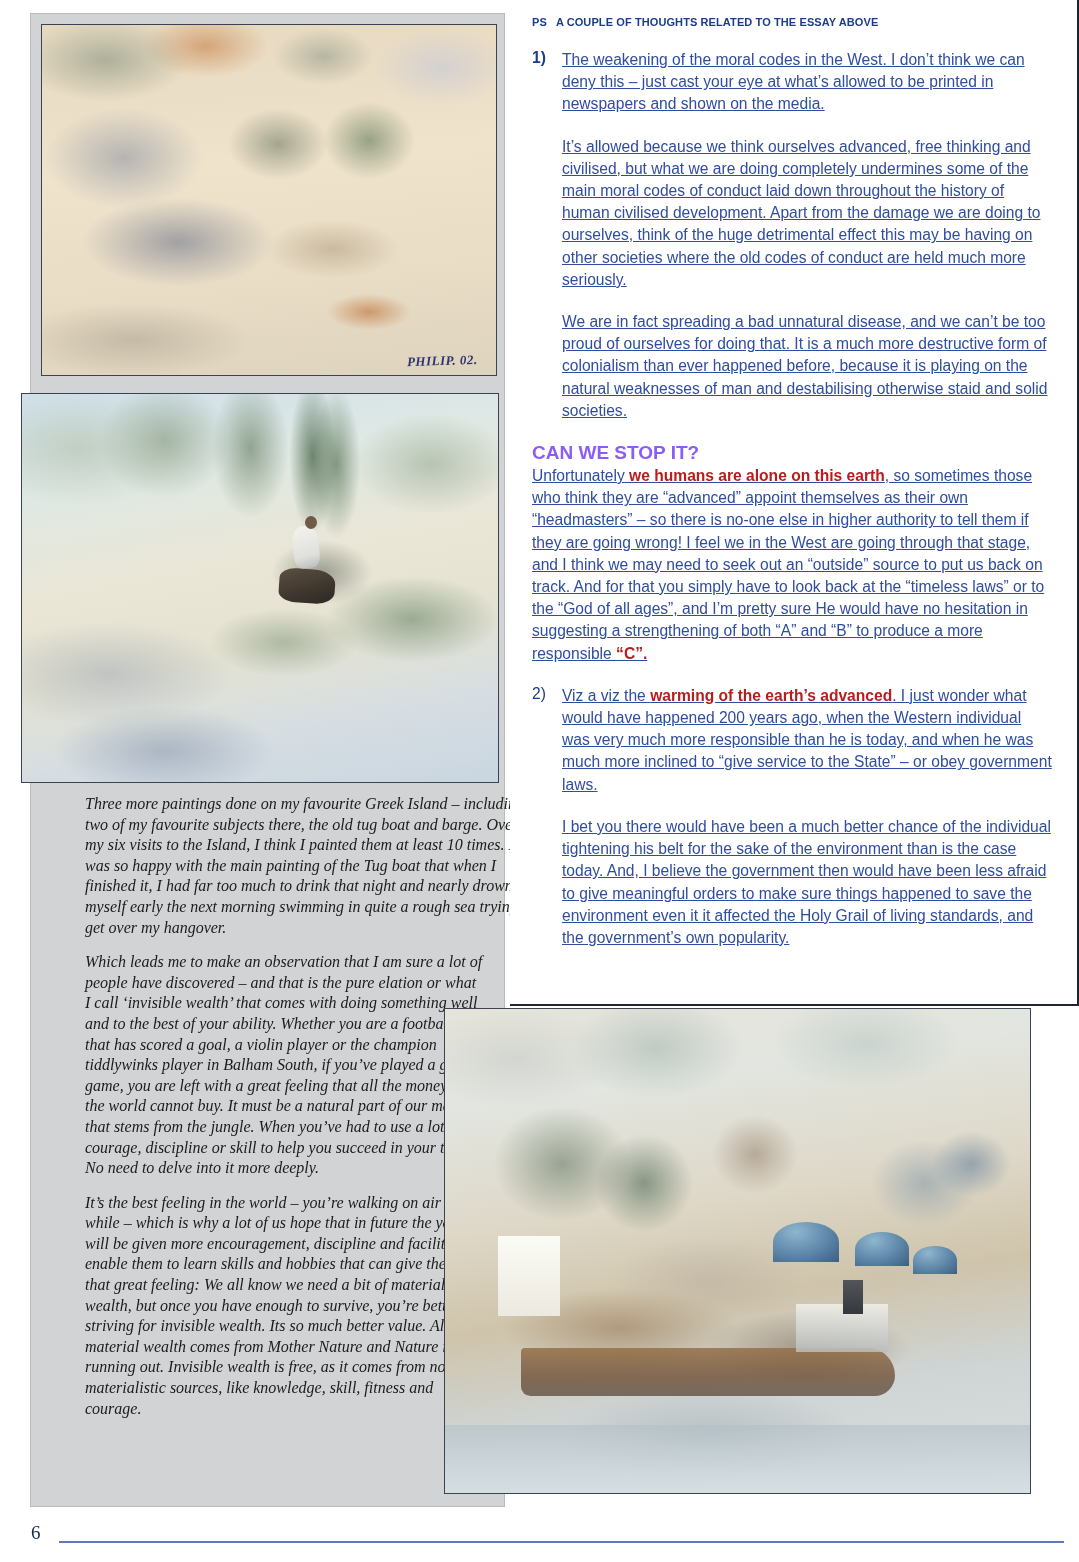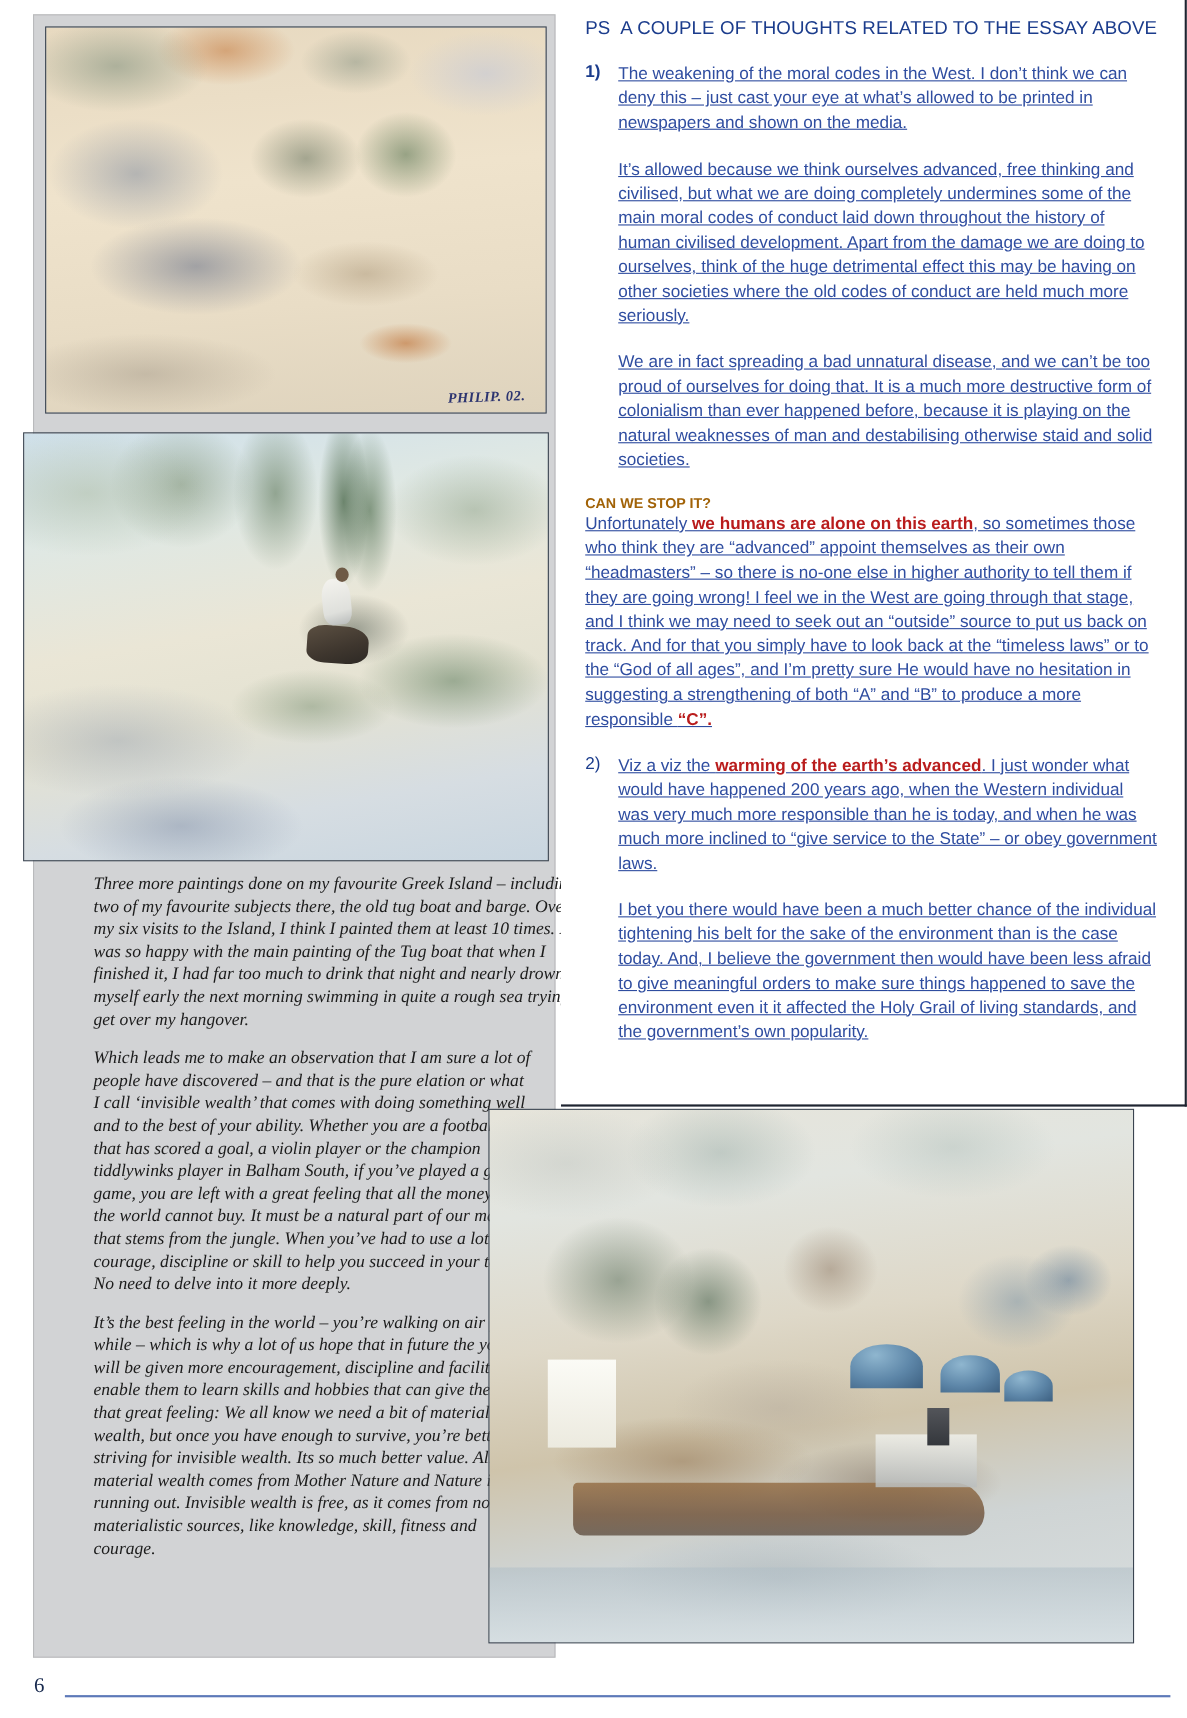--- a/index.html
+++ b/index.html
@@ -150,42 +150,42 @@
   .right-panel {
     position: absolute; left: 510px; top: 0px;
     width: 569px; height: 1006px;
     background: #ffffff;
     border-right: 2px solid #1e2430;
     border-bottom: 2px solid #1e2430;
   }
   .right-inner { position: absolute; left: 22px; top: 16px; width: 520px; }
 
   .ps-head {
-    font-size: 17px; font-weight: normal; color: #1b3c8c;
+    font-size: 11px; font-weight: bold; color: #1b3c8c;
     letter-spacing: .1px; margin-bottom: 21px;
   }
   .ps-head .ps-label { margin-right: 9px; }
 
   .num-item { position: relative; padding-left: 30px; margin-bottom: 20px; }
   .num-marker {
     position: absolute; left: 0; top: 0;
     font-size: 15.6px; color: #1b3c8c;
   }
   .num-marker.bold { font-weight: bold; }
 
   .body-text {
     font-size: 15.6px; line-height: 22.2px; color: #2f4da0;
     margin-bottom: 20px;
     text-decoration: underline;
   }
   .body-text:last-child { margin-bottom: 0; }
   .body-text b, .body-text strong { color: #b91c1c; font-weight: bold; }
 
   .section-head {
-    font-size: 13px; font-weight: bold; color: #a16207;
+    font-size: 19px; font-weight: bold; color: #8b5cf6;
     margin-top: 10px; margin-bottom: 1px;
   }
   .indent-0 { padding-left: 0; }
 
   
   .footer { position: absolute; left: 0; bottom: 0; width: 100%; height: 56px; }
   .page-num {
     position: absolute; left: 31px; top: 16px;
     font-family: "Liberation Serif", serif;
     font-size: 19px; color: #17294e;

